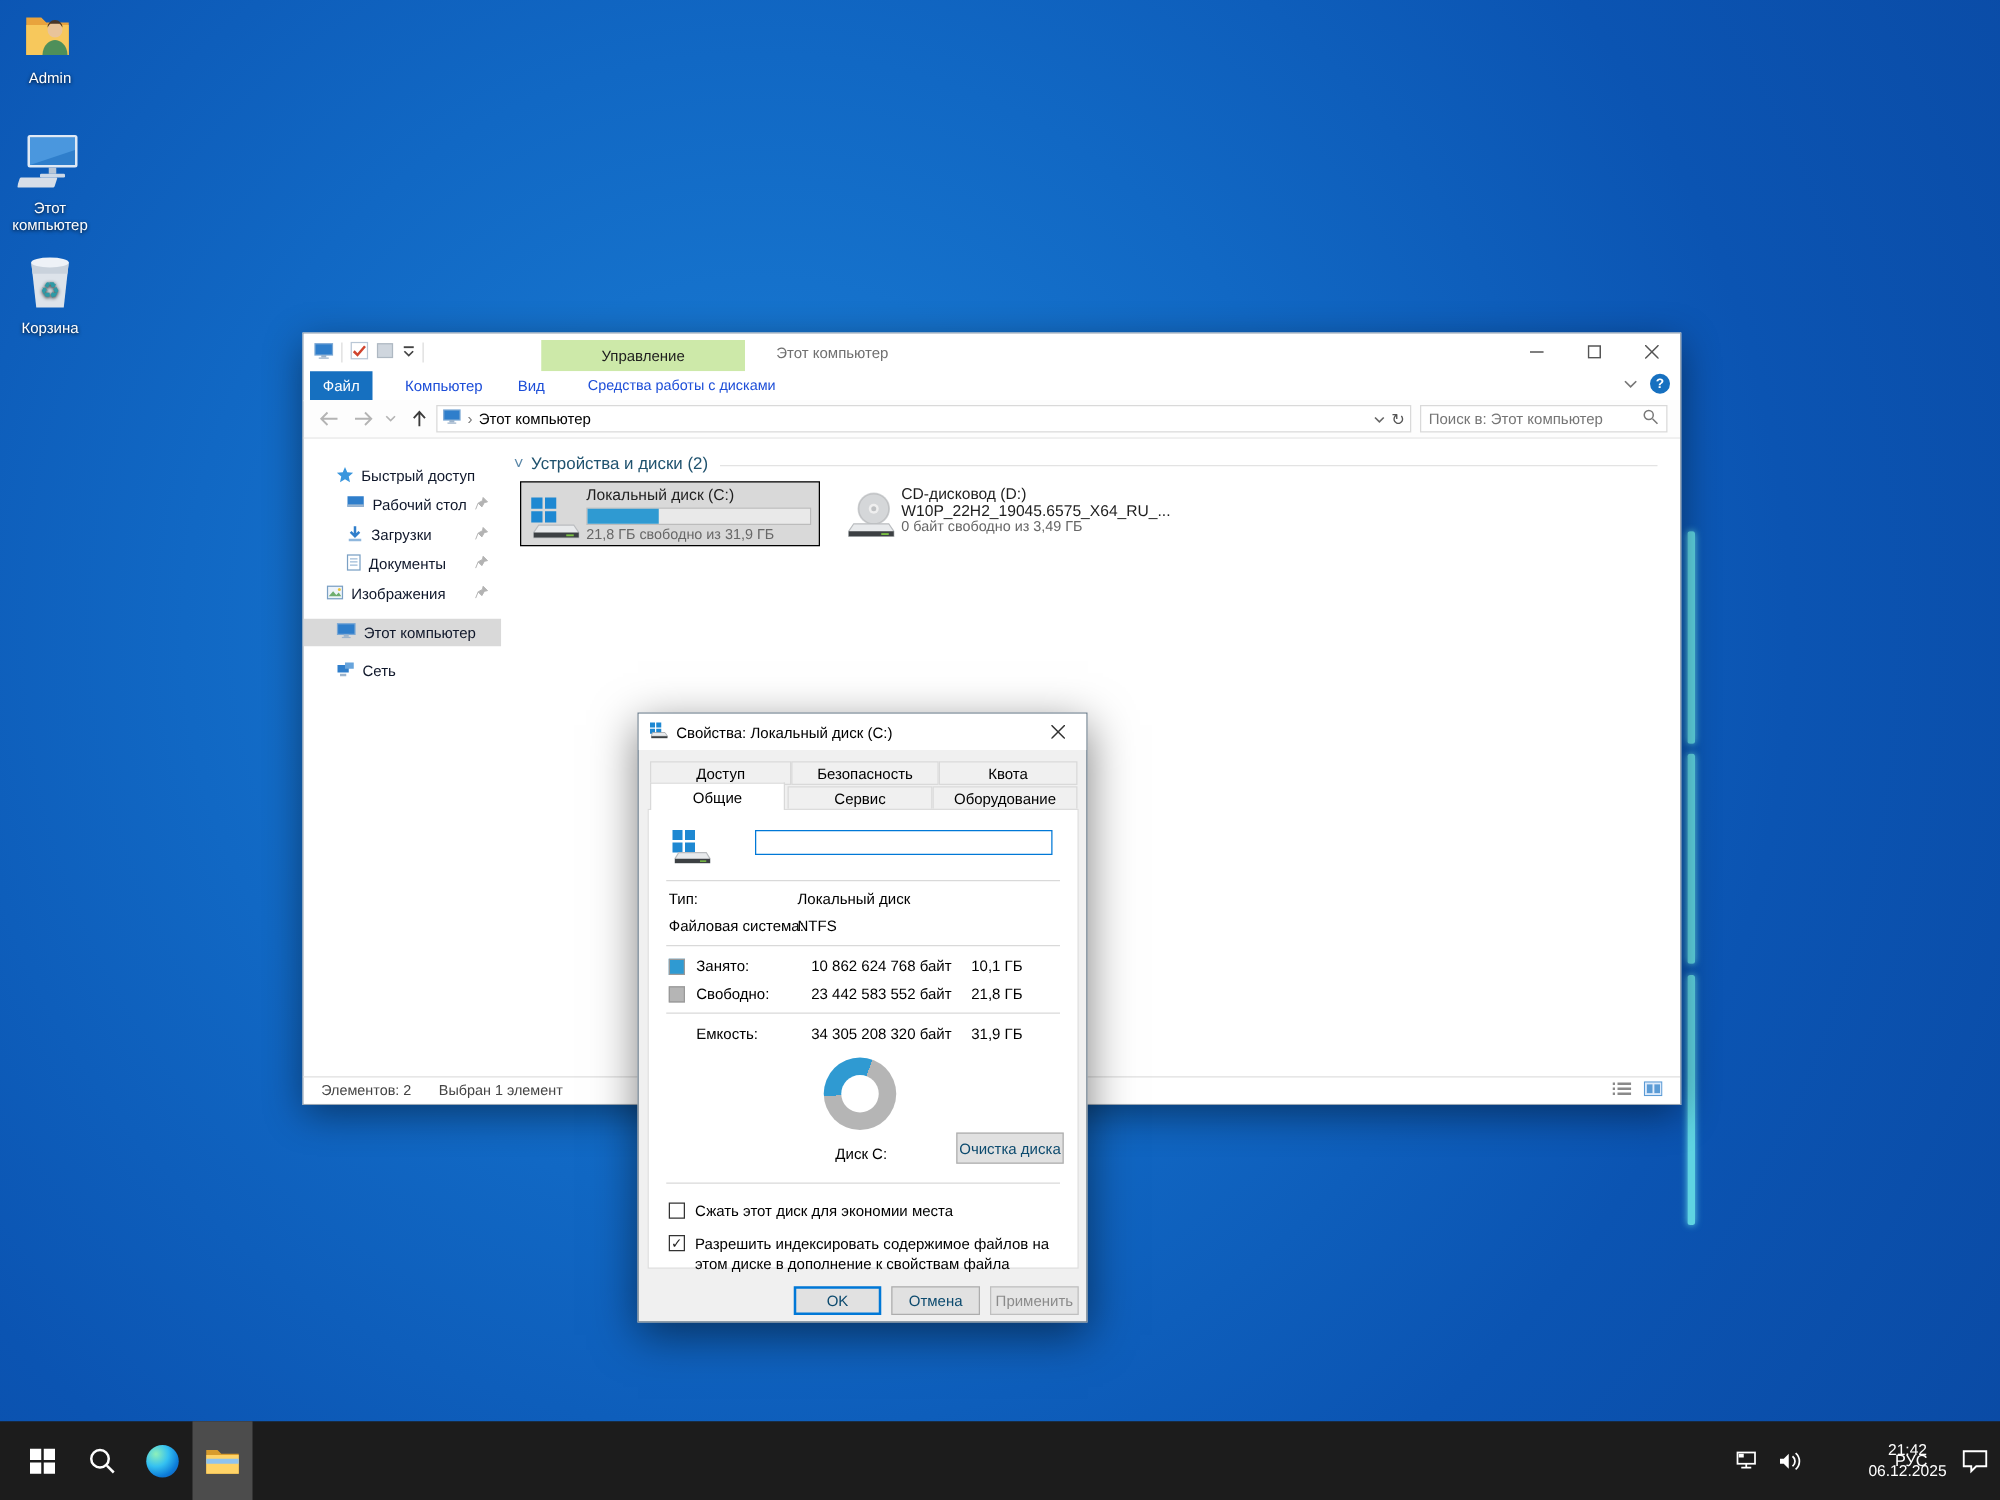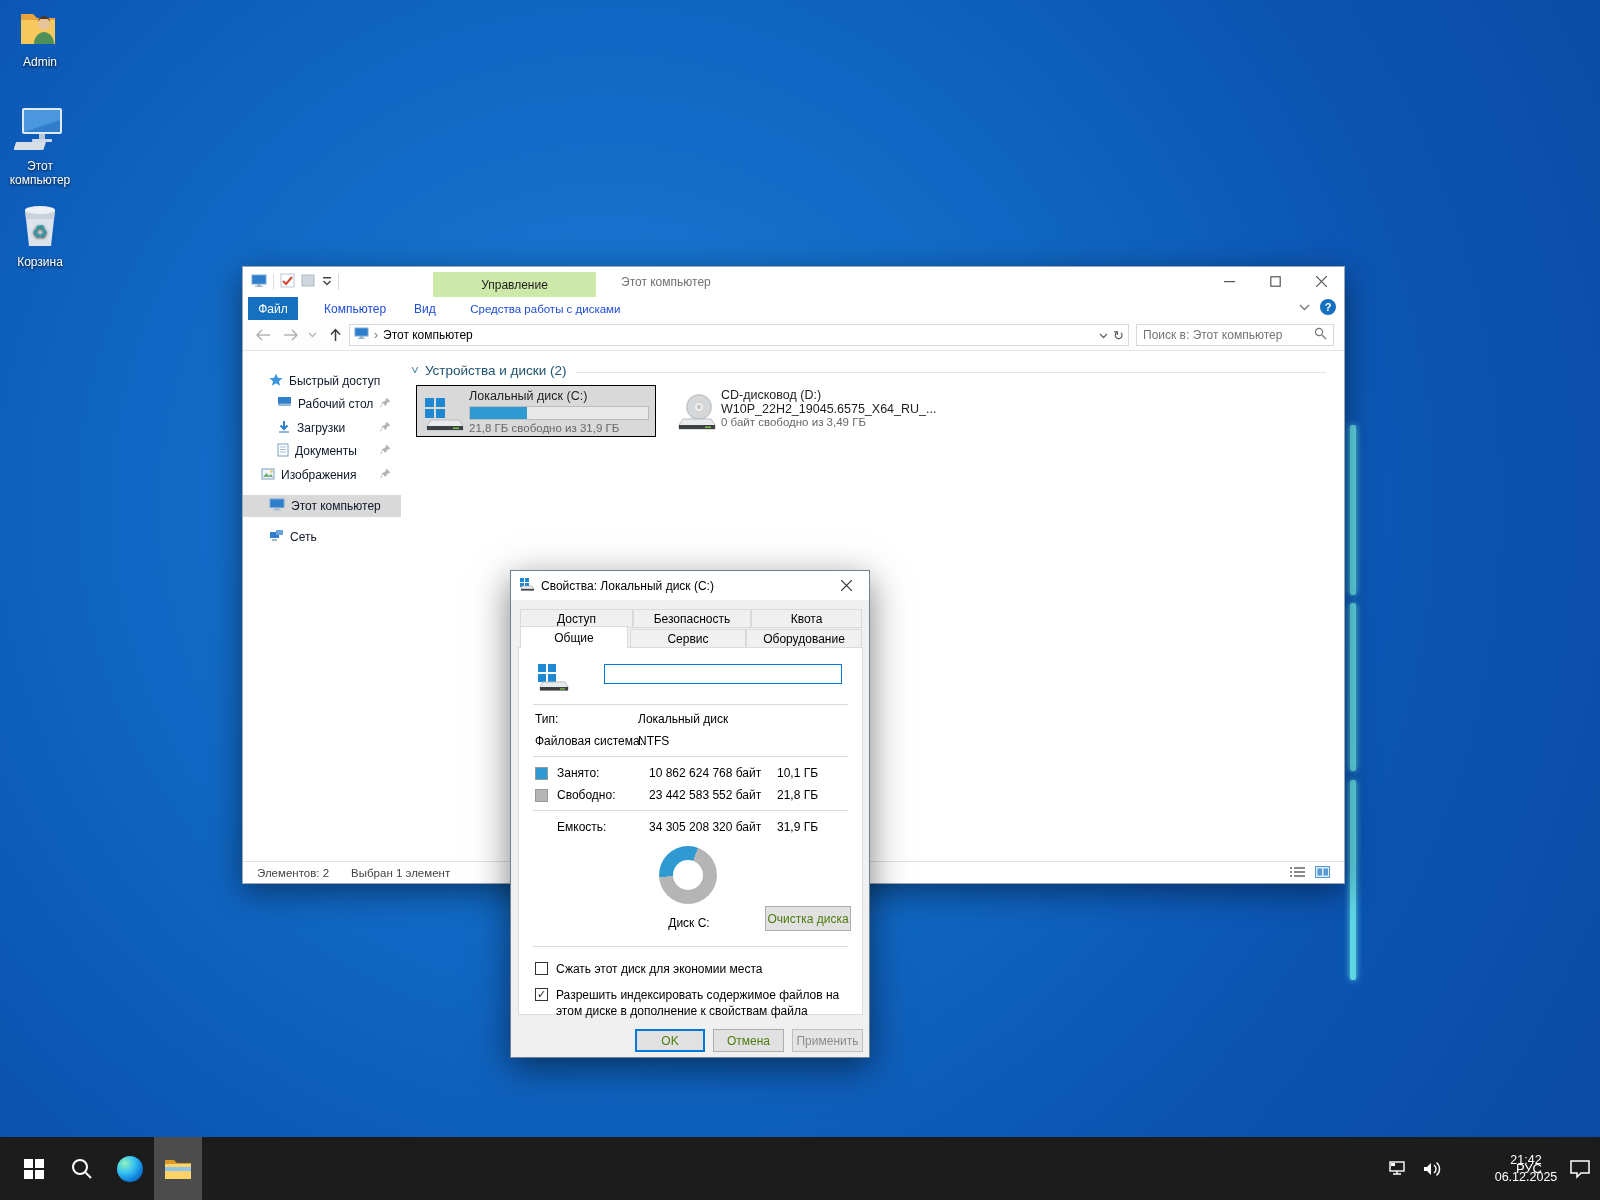--- a/index.html
+++ b/index.html
@@ -67,21 +67,21 @@
   .hr{position:absolute;left:14px;right:14px;height:1px;background:#d9d9d9;}
   .frow{position:absolute;left:0;right:0;height:18px;}
   .flabel{position:absolute;left:16px;}
   .fvalue{position:absolute;left:119px;}
   .swatch{position:absolute;left:16px;top:1px;width:13px;height:13px;border:1px solid #999;box-sizing:border-box;}
   .bytes{position:absolute;left:130px;}
   .gb{position:absolute;left:258px;}
   .ulabel{position:absolute;left:38px;}
   #donut{position:absolute;left:140px;top:198px;width:58px;height:58px;border-radius:50%;}
   #donut::after{content:"";position:absolute;left:14px;top:14px;width:30px;height:30px;border-radius:50%;background:#fff;}
-  .btn{box-sizing:border-box;border:1px solid #adadad;background:#e1e1e1;display:flex;align-items:center;justify-content:center;color:#4d7c0f;}
+  .btn{box-sizing:border-box;border:1px solid #adadad;background:#e1e1e1;display:flex;align-items:center;justify-content:center;color:#0c4a6e;}
   .btn.default{border:2px solid #0078d7;}
   .btn.disabled{color:#8b8b8b;background:#e5e5e5;border-color:#bfbfbf;}
   .cb{position:absolute;left:16px;width:13px;height:13px;border:1px solid #333;background:#fff;box-sizing:border-box;
     display:flex;align-items:center;justify-content:center;font-size:11px;color:#1e1e1e;}
   .cblabel{position:absolute;left:37px;right:14px;line-height:1.35;}
   
   #taskbar{position:absolute;left:0;bottom:0;width:1600px;height:63px;background:#1c1c1c;color:#fff;}
   .ticon{position:absolute;top:0;width:48px;height:63px;display:flex;align-items:center;justify-content:center;}
   .ticon.active{background:#4c4c4c;}
   .tray{position:absolute;top:0;height:63px;display:flex;align-items:center;justify-content:center;color:#fff;}

